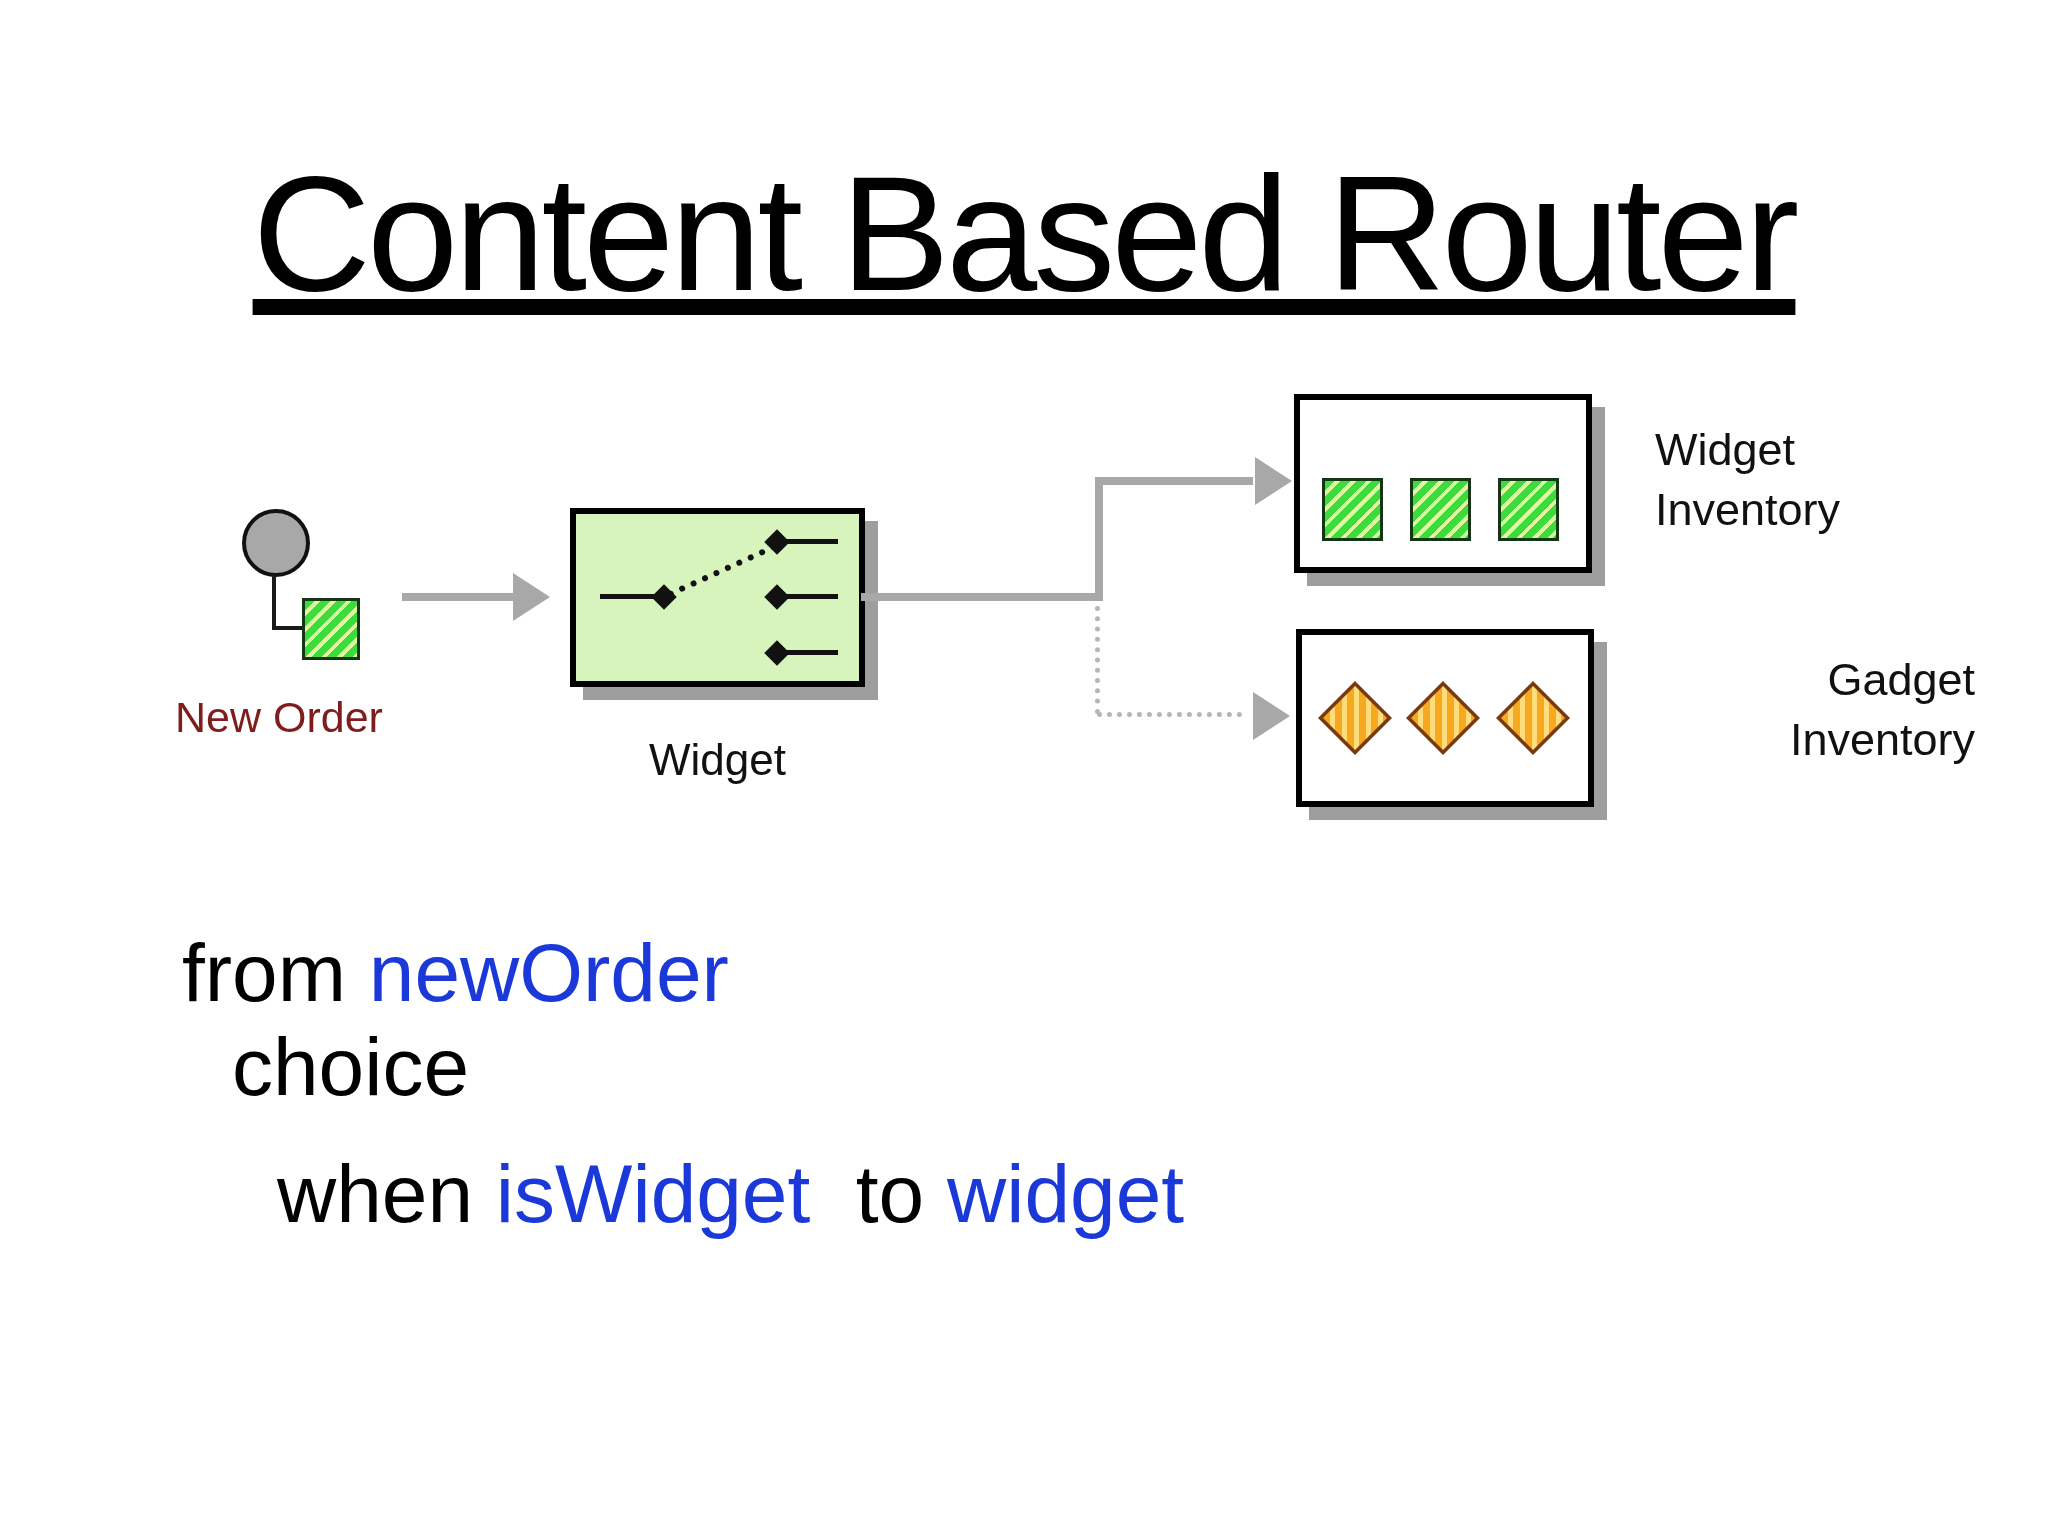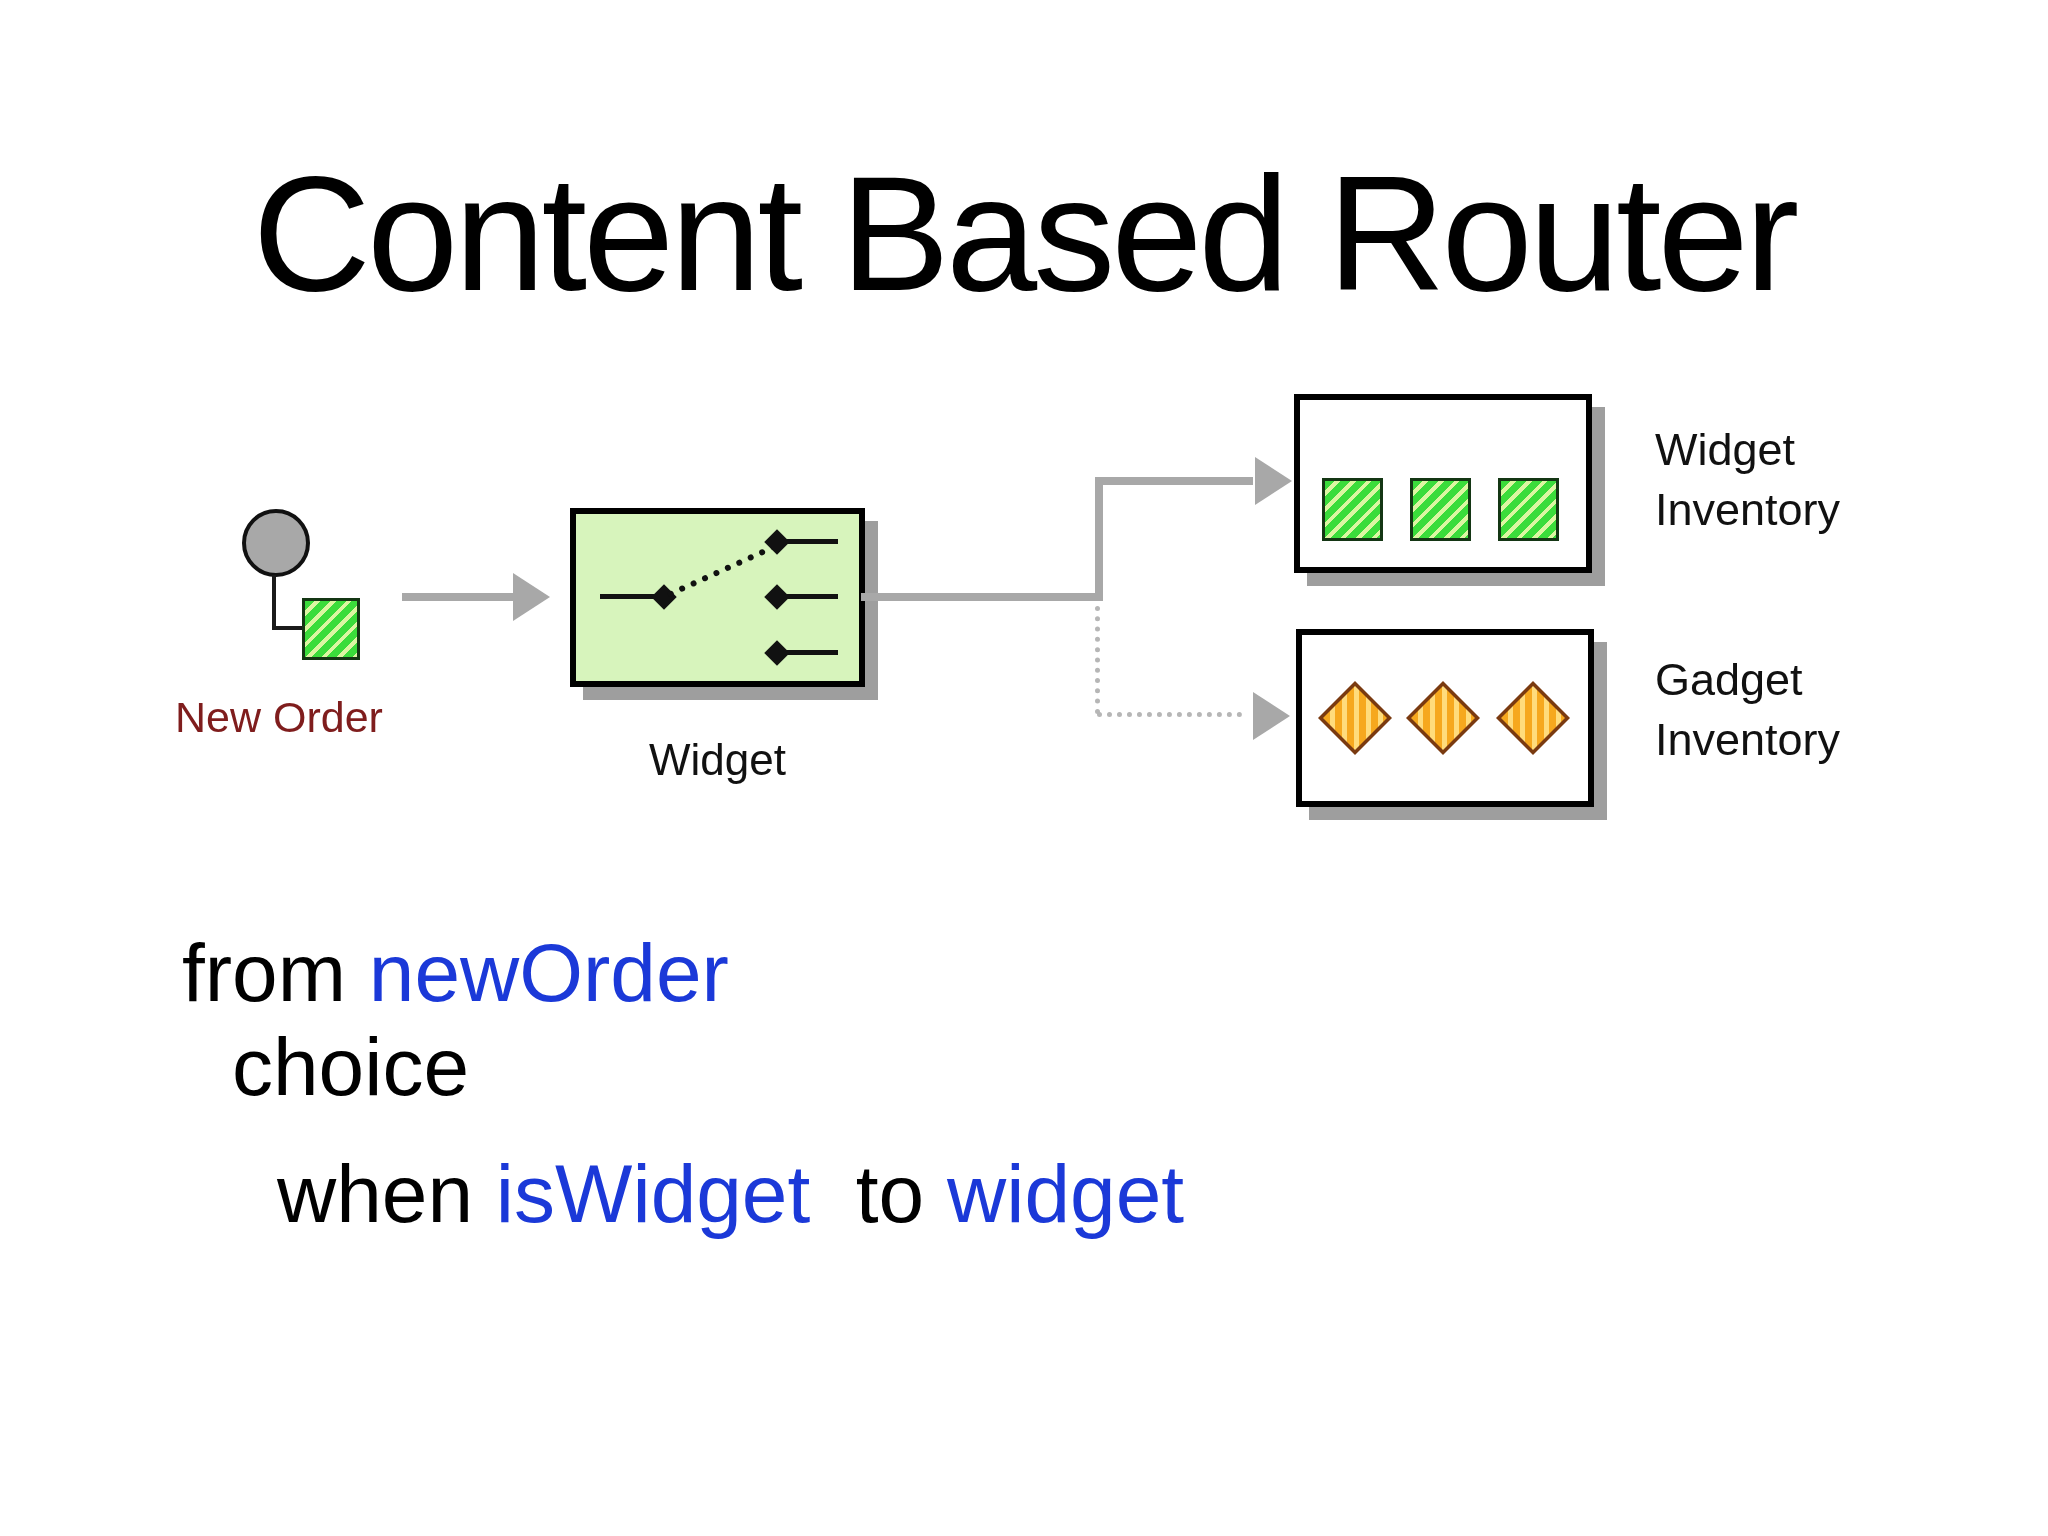--- a/index.html
+++ b/index.html
@@ -5,21 +5,21 @@
   html,body{margin:0;padding:0;background:#fff;}
   .slide{
     position:relative;width:2048px;height:1536px;background:#fff;overflow:hidden;
     font-family:"Liberation Sans",sans-serif;color:#000;
   }
   .abs{position:absolute;}
 
   
   .title{
     left:0;top:152px;width:2048px;text-align:center;
-    font-size:164px;line-height:164px;letter-spacing:-4px;color:#000;white-space:nowrap;
+    font-size:164px;line-height:164px;letter-spacing:-4px;color:#000;white-space:nowrap;text-decoration:underline;
   }
 
   
   .gline{background:#a8a8a8;}
   .head{width:0;height:0;border-top:24px solid transparent;border-bottom:24px solid transparent;border-left:37px solid #a8a8a8;}
   .dotv{width:0;border-left:5px dotted #b6b6b6;}
   .doth{height:0;border-top:5px dotted #b6b6b6;}
 
   
   .msg-circle{
@@ -126,21 +126,21 @@
     <div class="diamond-outer" style="left:16px;">
         <div class="diamond-inner"></div>
       </div>
     <div class="diamond-outer" style="left:104px;">
         <div class="diamond-inner"></div>
       </div>
     <div class="diamond-outer" style="left:194px;">
         <div class="diamond-inner"></div>
       </div>
   </div>
-  <div class="abs inv-label" style="left:1655px;top:650px;">Gadget
+  <div class="abs inv-label" style="left:1655px;top:650px;text-align:right;">Gadget
 Inventory</div>
 
   <div class="code-line" style="left:182px;top:930px;"><span>from </span><span class="kw">newOrder</span></div>
 
   <div class="code-line" style="left:232px;top:1024px;"><span>choice</span></div>
 
   <div class="code-line" style="left:277px;top:1151px;"><span>when </span><span class="kw">isWidget</span><span>  to </span><span class="kw">widget</span></div>
 
 </div>
 

